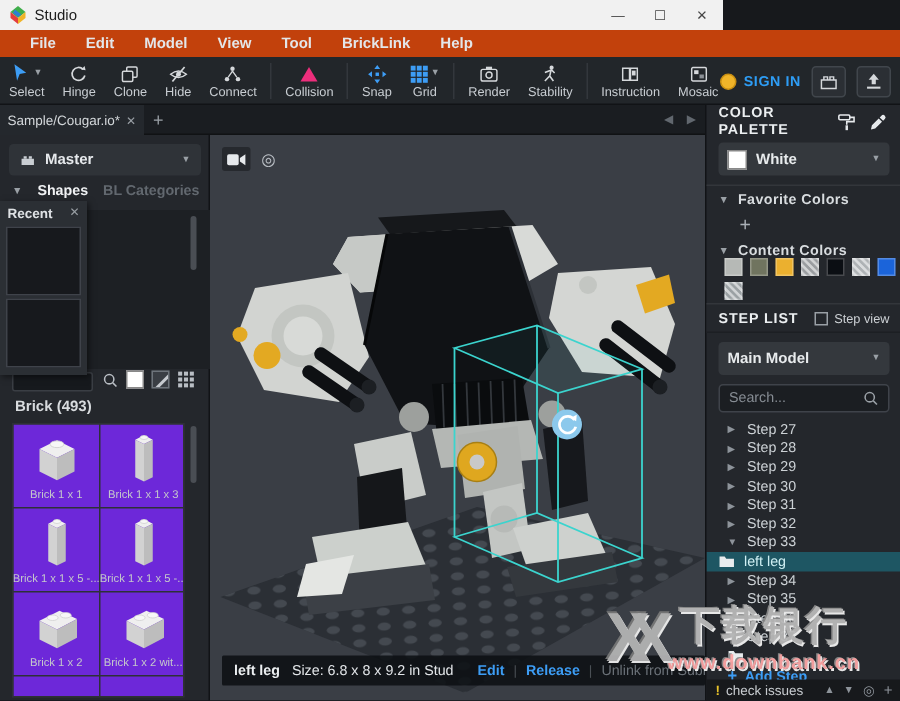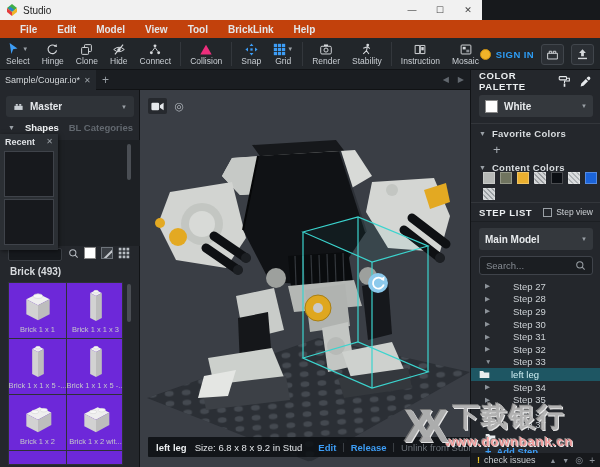--- a/index.html
+++ b/index.html
@@ -95,21 +95,21 @@
 .cswatch.pattern{background-image:linear-gradient(45deg,rgba(255,255,255,.55) 25%,transparent 25%,transparent 50%,rgba(255,255,255,.55) 50%,rgba(255,255,255,.55) 75%,transparent 75%)!important;background-size:5px 5px!important;background-blend-mode:normal}
 .steplist-head{position:absolute;left:0;top:132px;width:130px;height:20px;background:#24272c;border-top:1px solid #33363b;border-bottom:1px solid #1c1f23;display:flex;align-items:center;justify-content:space-between;padding:0 8px}
 .stepview{display:flex;align-items:center;gap:4px}
 .checkbox{width:9px;height:9px;border:1px solid #9aa0a6;background:transparent}
 .stepview-label{font-size:8.5px;color:#cdd1d5}
 .sl-dd{top:158px}
 .rp-search{position:absolute;left:8px;top:186px;width:114px;height:19px;background:#1b1e22;border:1px solid #3f434a;border-radius:3px;display:flex;align-items:center;padding:0 6px}
 .rp-search input{flex:1;background:transparent;border:none;outline:none;font-size:9.5px;color:#c8ccd0;width:80px}
 .rp-search input::placeholder{color:#868c93}
 .steps{position:absolute;left:0;top:210px;width:130px;height:164px;overflow:hidden}
-.step-row{height:12.6px;display:flex;align-items:center;padding-left:14px;gap:21px}
+.step-row{height:12.6px;display:flex;align-items:center;padding-left:14px;gap:6px}
 .step-row .chev{font-size:6.5px;color:#8d939a;width:7px}
 .step-label{font-size:9.5px;color:#ccd1d5;white-space:nowrap}
 .step-row.selected{background:#1e5663;padding-left:8px}
 .step-row.selected .step-label{color:#cfeff3}
 .add-step{position:absolute;left:14px;top:375px;display:flex;align-items:center;gap:5px}
 .add-step .plus{color:#3d9df5;font-size:11px;font-weight:700}
 .add-step .lb{font-size:9.5px;font-weight:700;color:#3d9df5}
 .issues-bar{position:absolute;left:0;bottom:0;width:130px;height:14px;background:#17191c;display:flex;align-items:center;padding:0 6px;gap:4px}
 .warn{color:#e8c32a;font-size:9px;font-weight:700}
 .issues-label{font-size:9px;color:#c8ccd0;flex:1}

